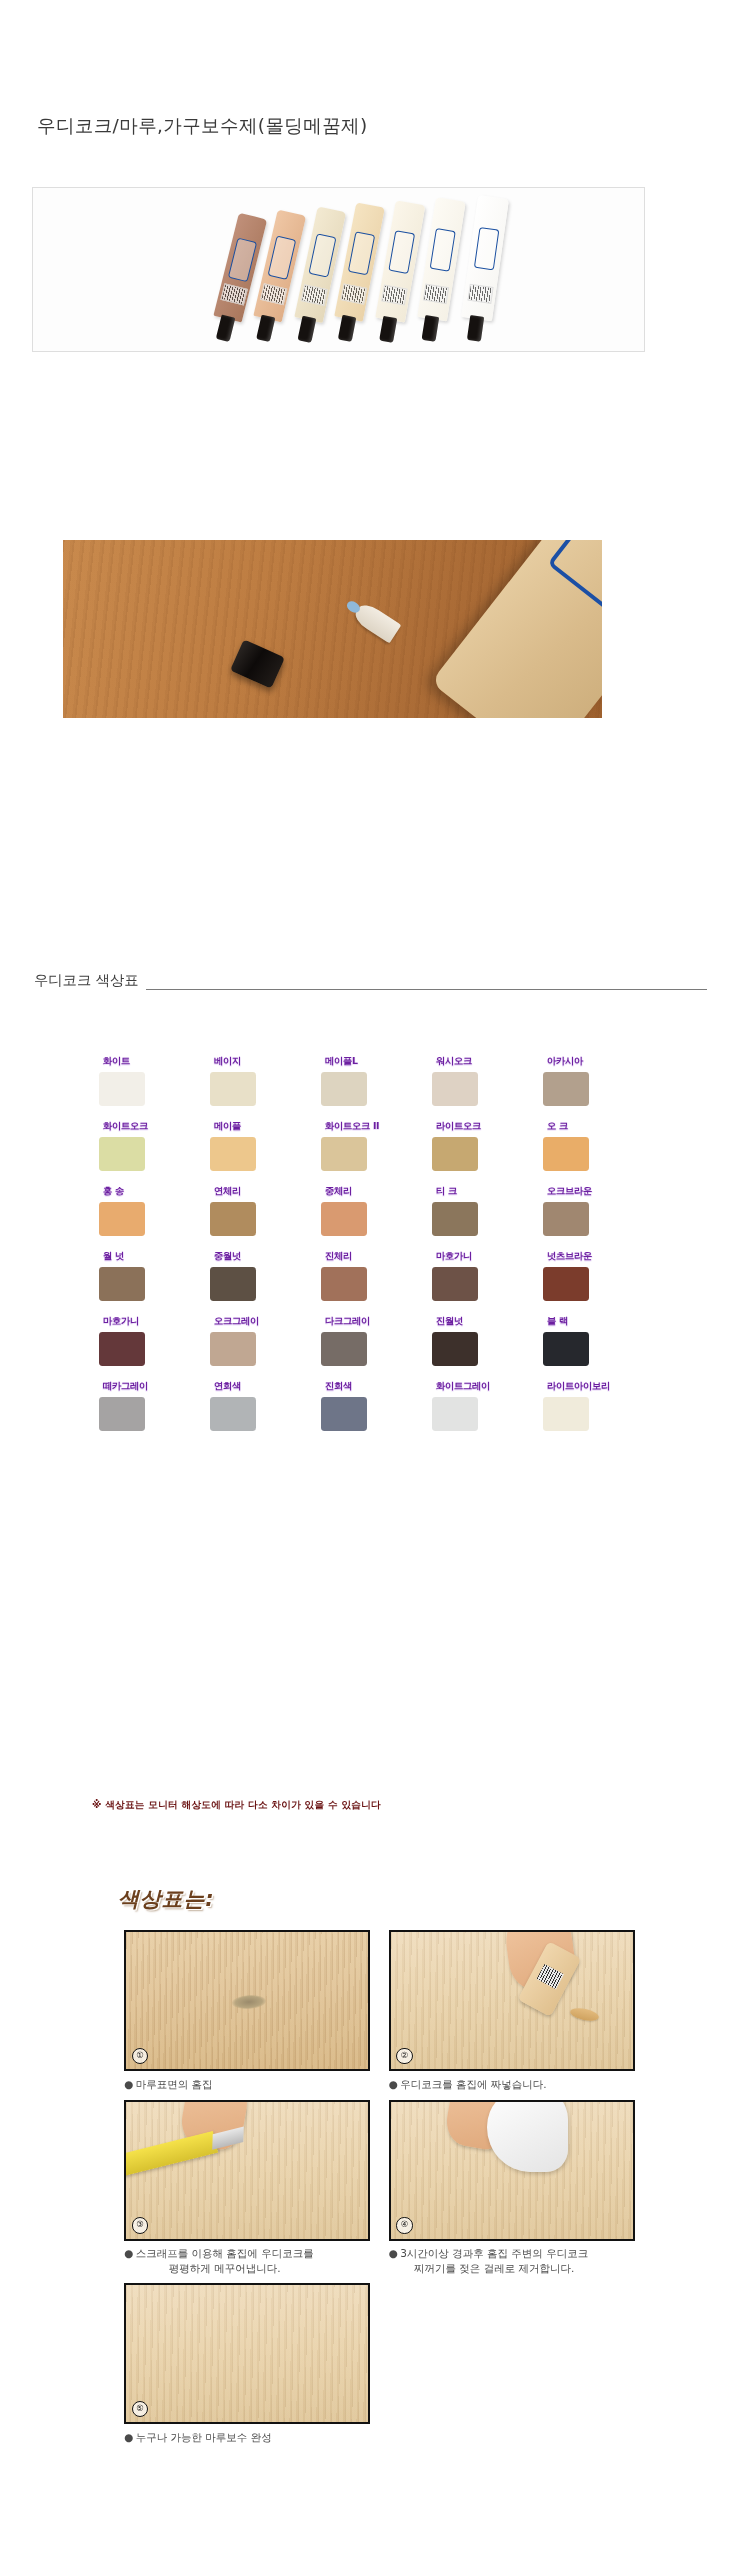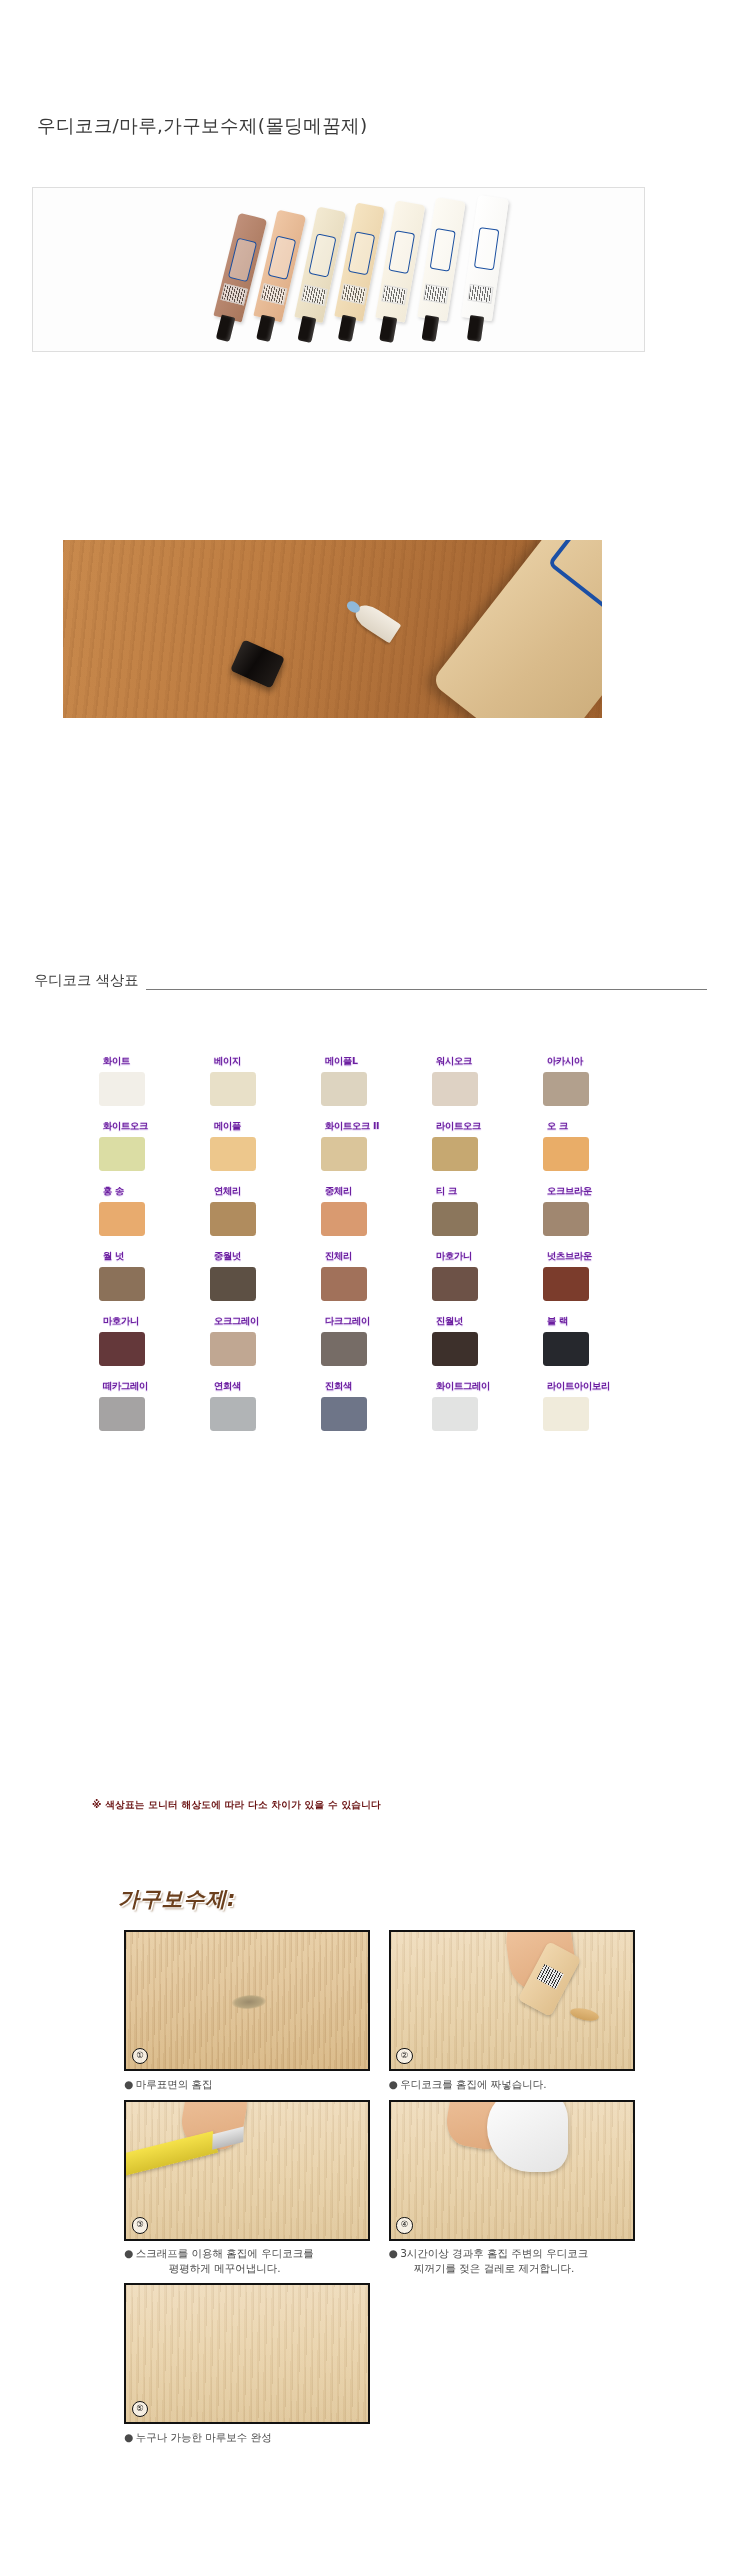--- a/index.html
+++ b/index.html
@@ -402,21 +402,21 @@
         <span class="sname">라이트아이보리</span>
         <span class="schip" style="background:#f0ebdb"></span>
       </div>
     </div>
 
 
   </div>
 
   <div class="note">※ 색상표는 모니터 해상도에 따라 다소 차이가 있을 수 있습니다</div>
 
-  <div class="usage-title">가구보수제:</div>
+  <div class="usage-title">색상표는:</div>
 
   <div class="steps">
 
     <div class="steps-row">
       <div class="step">
         <div class="step-img">
           <div class="chip-gouge"></div>
           <div class="badge">①</div>
         </div>
         <div class="step-cap">

